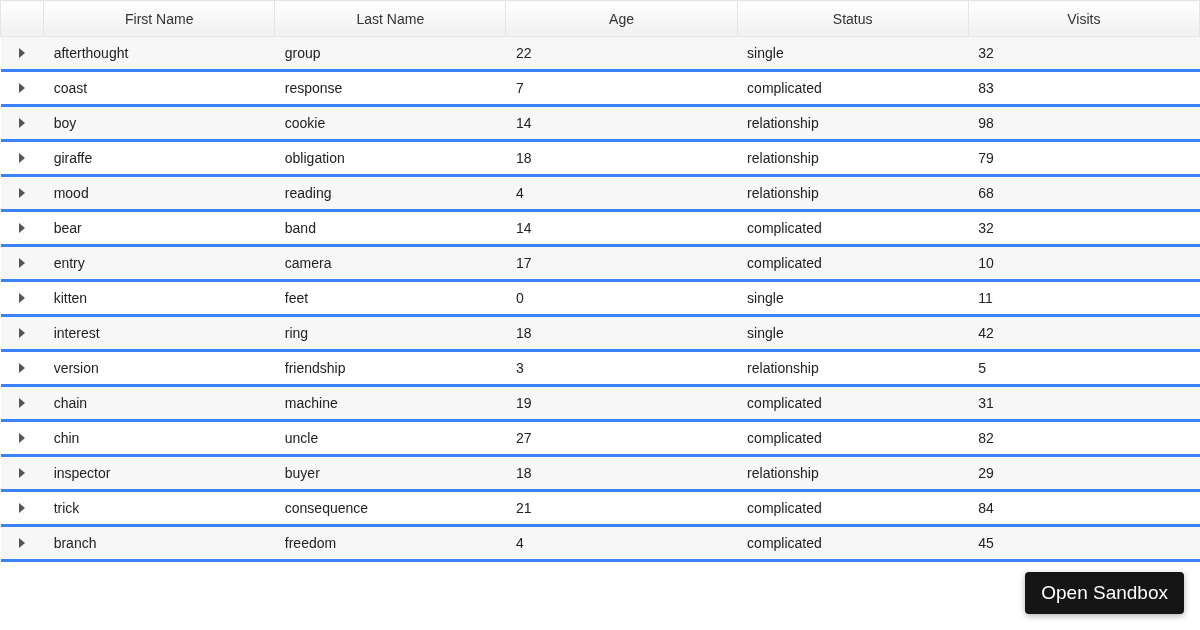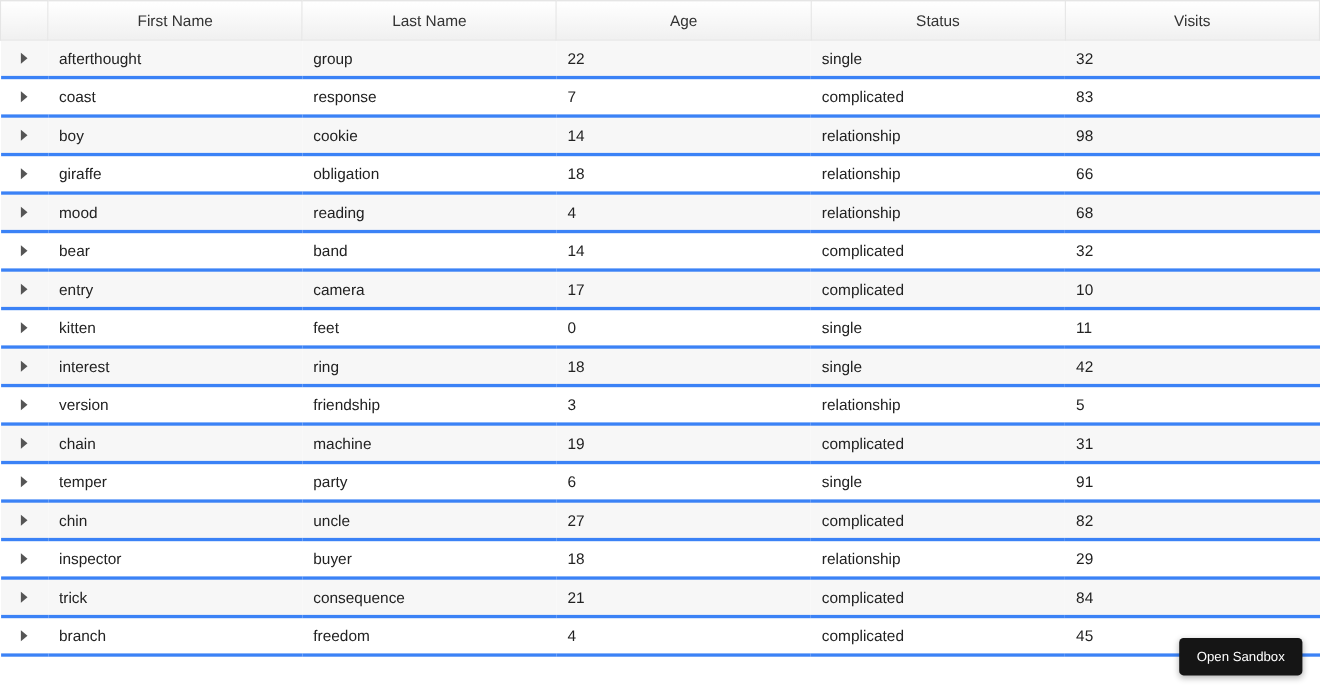--- a/index.html
+++ b/index.html
@@ -69,21 +69,21 @@
     }
     .open-sandbox-btn {
       position: absolute;
       bottom: 16px;
       right: 16px;
       background: #151515;
       color: #fff;
       border: none;
       padding: 10px 16px;
       border-radius: 4px;
-      font-size: 12px;
+      font-size: 19px;
       cursor: pointer;
       box-shadow: 0 2px 6px rgba(0,0,0,0.3);
     }
     .col-firstname { width: 225px; }
     .col-lastname { width: 225px; }
     .col-age { width: 225px; }
     .col-status { width: 225px; }
     .col-visits { width: 225px; }
   </style>
 </head>
@@ -125,21 +125,21 @@
           <td>14</td>
           <td>relationship</td>
           <td>98</td>
         </tr>
         <tr>
           <td class="expand-cell"><span class="expand-icon"></span></td>
           <td>giraffe</td>
           <td>obligation</td>
           <td>18</td>
           <td>relationship</td>
-          <td>66</td>
+          <td>79</td>
         </tr>
         <tr>
           <td class="expand-cell"><span class="expand-icon"></span></td>
           <td>mood</td>
           <td>reading</td>
           <td>4</td>
           <td>relationship</td>
           <td>68</td>
         </tr>
         <tr>
@@ -182,28 +182,20 @@
           <td>relationship</td>
           <td>5</td>
         </tr>
         <tr>
           <td class="expand-cell"><span class="expand-icon"></span></td>
           <td>chain</td>
           <td>machine</td>
           <td>19</td>
           <td>complicated</td>
           <td>31</td>
-        </tr>
-        <tr>
-          <td class="expand-cell"><span class="expand-icon"></span></td>
-          <td>temper</td>
-          <td>party</td>
-          <td>6</td>
-          <td>single</td>
-          <td>91</td>
         </tr>
         <tr>
           <td class="expand-cell"><span class="expand-icon"></span></td>
           <td>chin</td>
           <td>uncle</td>
           <td>27</td>
           <td>complicated</td>
           <td>82</td>
         </tr>
         <tr>

